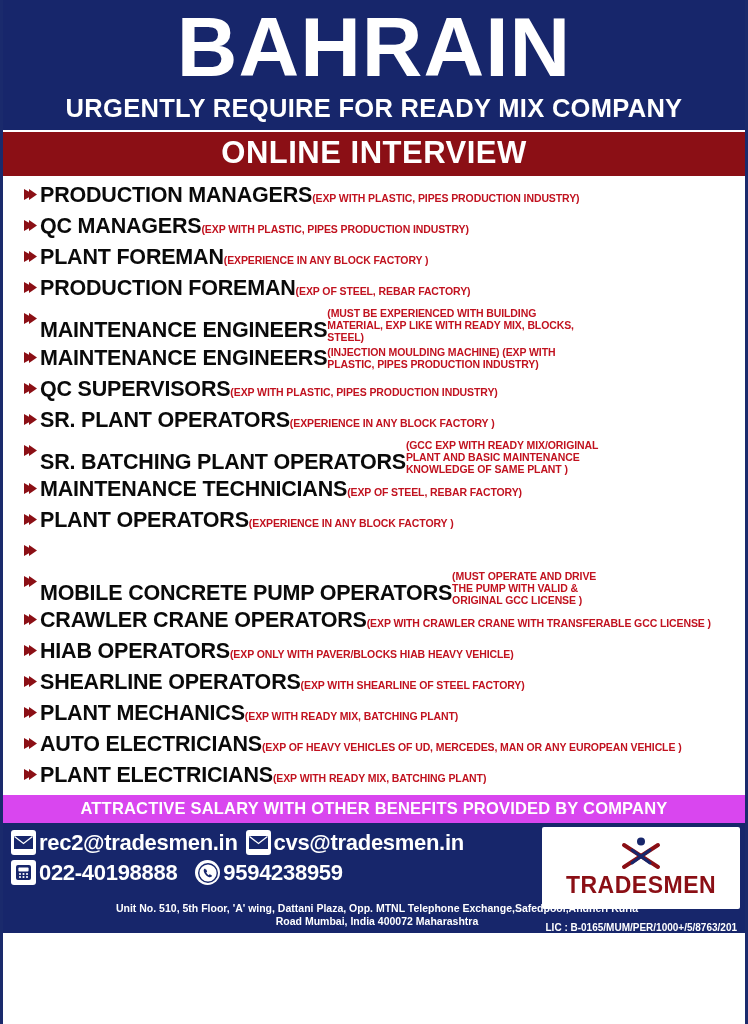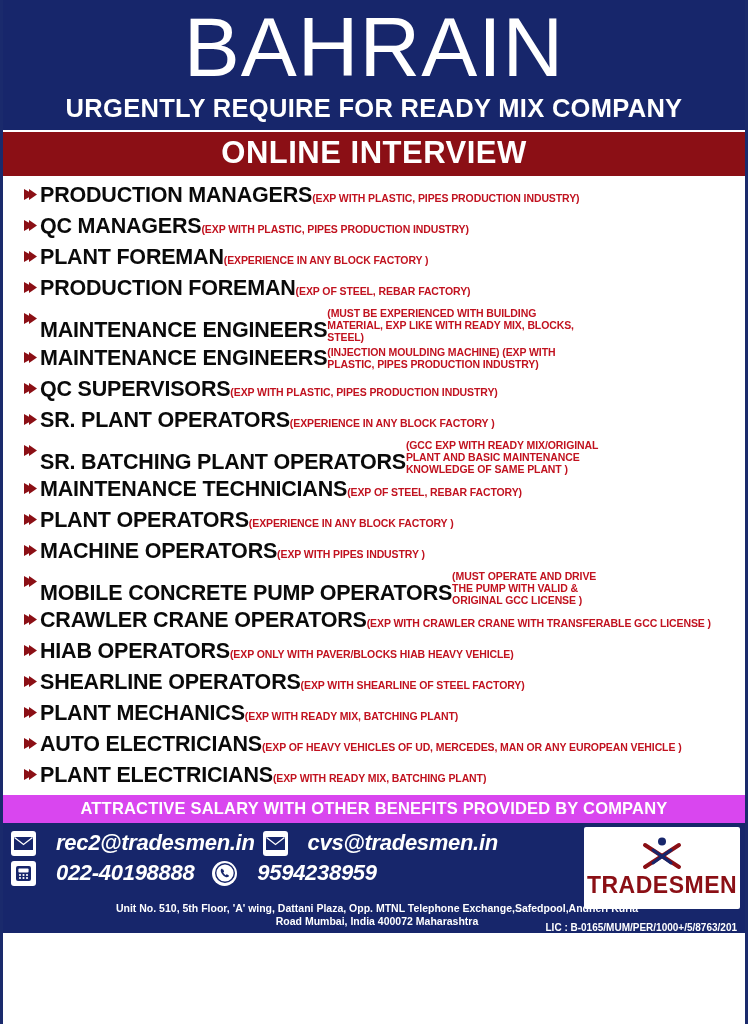--- a/index.html
+++ b/index.html
@@ -23,21 +23,21 @@
 
   
   .header-band {
     background: #17266b;
     padding: 2px 0 0 0;
     text-align: center;
     border-bottom: 2px solid #17266b;
   }
   .country-title {
     font-family: "Liberation Sans", sans-serif;
-    font-weight: normal;
+    font-weight: bold;
     font-size: 84px;
     line-height: 0.98;
     letter-spacing: 1px;
     color: #ffffff;
     text-align: center;
     padding: 4px 0 0 0;
     -webkit-text-stroke: 0px;
   }
   .subtitle-band {
     background: #17266b;
@@ -136,23 +136,22 @@
     padding-left: 8px;
   }
   .contact-row {
     display: flex;
     align-items: center;
     gap: 8px;
     margin-bottom: 4px;
   }
   .cbox {
     display: flex;
-    align-items: flex-end;
-    gap: 20px;
-    font-style: italic;
+    align-items: center;
+    gap: 3px;
   }
   .icon-badge {
     width: 25px;
     height: 25px;
     background: #ffffff;
     border-radius: 3px;
     display: flex;
     align-items: center;
     justify-content: center;
     flex: 0 0 auto;
@@ -173,21 +172,21 @@
     position: absolute;
     bottom: 4px;
     left: 0;
     line-height: 1.3;
   }
   
   .brand {
     position: absolute;
     right: 5px;
     top: 4px;
-    width: 156px;
+    width: 198px;
     height: 82px;
     background: #ffffff;
     border-radius: 2px;
     display: flex;
     flex-direction: column;
     align-items: center;
     justify-content: center;
   }
   .brand-mark { margin-bottom: -2px; }
   .brand-name {
@@ -333,21 +332,20 @@
       <span class="job-text"><span class="title">PLANT OPERATORS</span><span class="note">(EXPERIENCE IN ANY BLOCK FACTORY )</span></span>
     </div>
 
     <div class="job-row">
       <span class="bullet">
           <svg width="15" height="13" viewBox="0 0 15 13">
             <path d="M1 1 L11 6.5 L1 12 Z" fill="#8b0f15"></path>
             <path d="M6 1 L14 6.5 L6 12 Z" fill="#8b0f15"></path>
           </svg>
         </span>
-      <span class="job-text"><span class="title">MACHINE OPERATORS</span><span class="note">(EXP WITH PIPES INDUSTRY )</span></span>
     </div>
 
     <div class="job-row">
       <span class="bullet">
           <svg width="15" height="13" viewBox="0 0 15 13">
             <path d="M1 1 L11 6.5 L1 12 Z" fill="#8b0f15"></path>
             <path d="M6 1 L14 6.5 L6 12 Z" fill="#8b0f15"></path>
           </svg>
         </span>
       <span class="job-text"><span class="title">MOBILE CONCRETE PUMP OPERATORS</span><span class="note note-block" style="max-width:165px;">(MUST OPERATE AND DRIVE THE PUMP WITH VALID &amp; ORIGINAL GCC LICENSE )</span></span>

